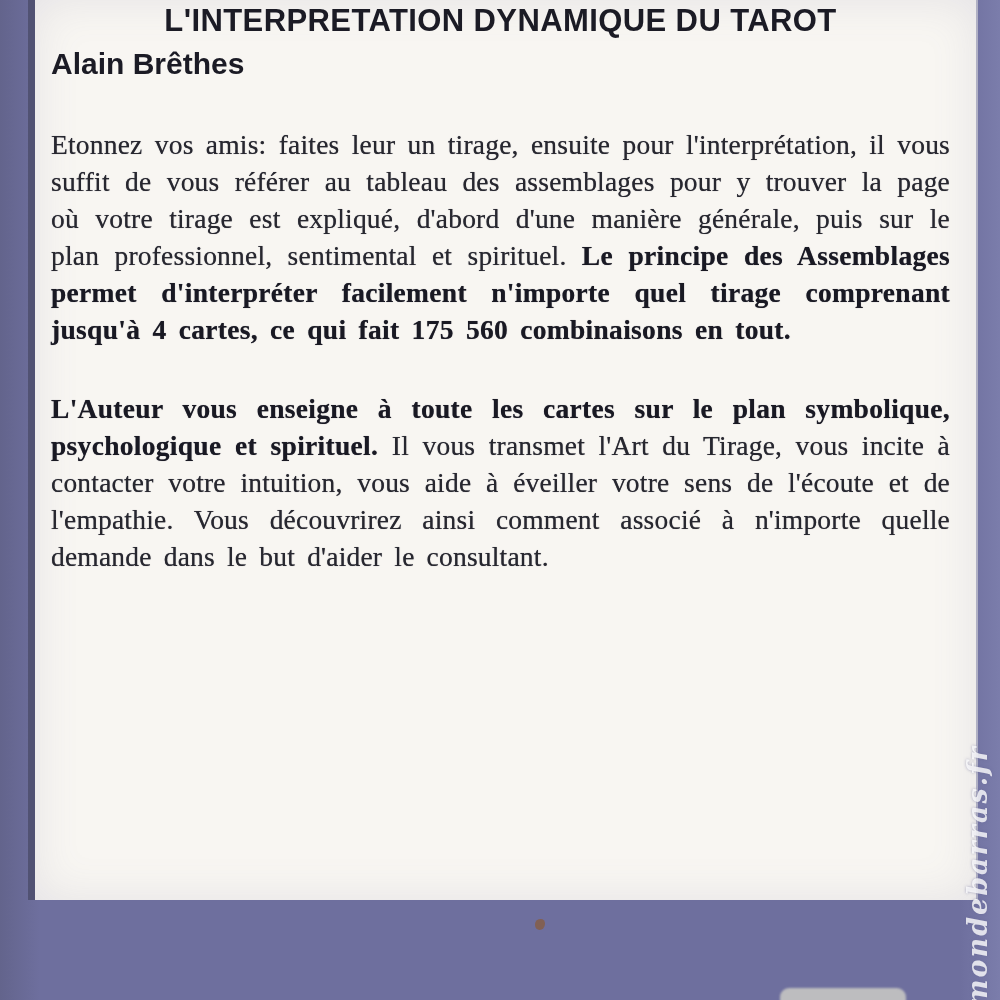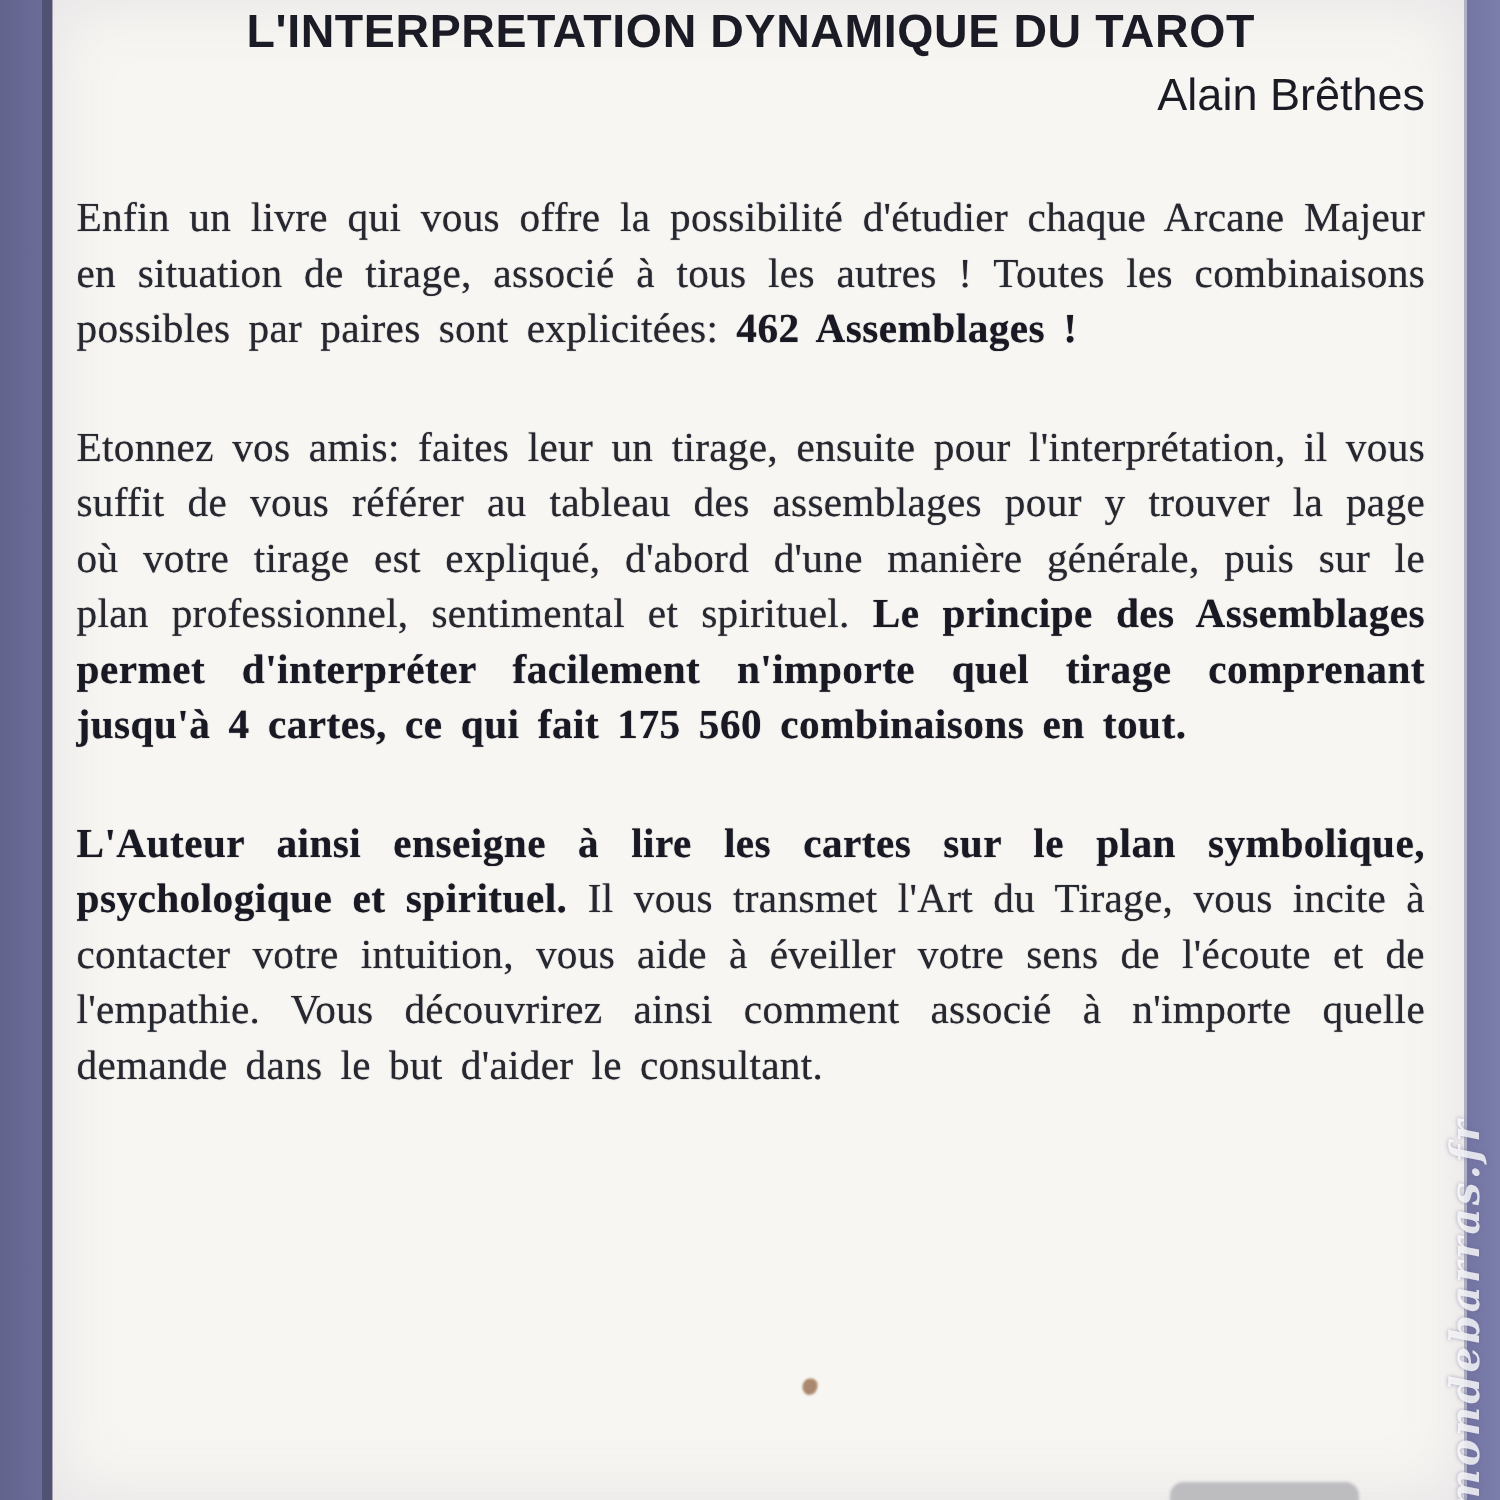--- a/index.html
+++ b/index.html
@@ -12,21 +12,21 @@
     position: relative;
     background: linear-gradient(90deg, #63648c 0%, #6e6f9e 4%, #6e6f9e 96%, #7b7dab 100%);
     overflow: hidden;
     font-family: "Liberation Serif", serif;
   }
   .page {
     position: absolute;
     left: 28px;
     top: 0;
     width: 941px;
-    height: 1000px;
+    height: 900px;
     background: #f8f6f2;
     border-left: 7px solid #515273;
     border-right: 2px solid #b0b0c4;
     box-shadow: inset 0 0 45px rgba(110,110,155,0.14);
     box-sizing: content-box;
   }
   .content {
     padding: 0 26px 0 16px;
   }
   .title-block {
@@ -37,24 +37,24 @@
     font-weight: bold;
     font-size: 31px;
     line-height: 38px;
     letter-spacing: 0.4px;
     text-align: center;
     color: #1b1b25;
     margin: 0;
   }
   .doc-author {
     font-family: "Liberation Sans", sans-serif;
-    font-weight: normal;
+    font-weight: bold;
     font-size: 30px;
     line-height: 36px;
-    text-align: right;
+    text-align: left;
     color: #1b1b25;
     margin: 6px 0 0 0;
   }
   .body-text p {
     font-size: 27.5px;
     line-height: 37px;
     text-align: justify;
     color: #27272f;
     margin: 42px 0 0 0;
     word-spacing: 5px;
@@ -110,25 +110,24 @@
 
 <div class="page">
   <div class="content">
 
     <div class="title-block">
       <h1 class="doc-title">L'INTERPRETATION DYNAMIQUE DU TAROT</h1>
       <h2 class="doc-author">Alain Brêthes</h2>
     </div>
 
     <div class="body-text">
-      <p><b></b><span>Enfin un livre qui vous offre la possibilité d'étudier chaque Arcane Majeur en situation de tirage, associé à tous les autres ! Toutes les combinaisons possibles par paires sont explicitées: </span><b>462 Assemblages !</b></p>
 
       <p><b></b><span>Etonnez vos amis: faites leur un tirage, ensuite pour l'interprétation, il vous suffit de vous référer au tableau des assemblages pour y trouver la page où votre tirage est expliqué, d'abord d'une manière générale, puis sur le plan professionnel, sentimental et spirituel. </span><b>Le principe des Assemblages permet d'interpréter facilement n'importe quel tirage comprenant jusqu'à 4 cartes, ce qui fait 175 560 combinaisons en tout.</b></p>
 
-      <p><b>L'Auteur ainsi enseigne à lire les cartes sur le plan symbolique, psychologique et spirituel. </b><span>Il vous transmet l'Art du Tirage, vous incite à contacter votre intuition, vous aide à éveiller votre sens de l'écoute et de l'empathie. Vous découvrirez ainsi comment associé à n'importe quelle demande dans le but d'aider le consultant.</span><b></b></p>
+      <p><b>L'Auteur vous enseigne à toute les cartes sur le plan symbolique, psychologique et spirituel. </b><span>Il vous transmet l'Art du Tirage, vous incite à contacter votre intuition, vous aide à éveiller votre sens de l'écoute et de l'empathie. Vous découvrirez ainsi comment associé à n'importe quelle demande dans le but d'aider le consultant.</span><b></b></p>
 
     </div>
 
   </div>
 
   <span class="paper-speck"></span>
 </div>
 
 <div class="bottom-artifact"></div>
 

